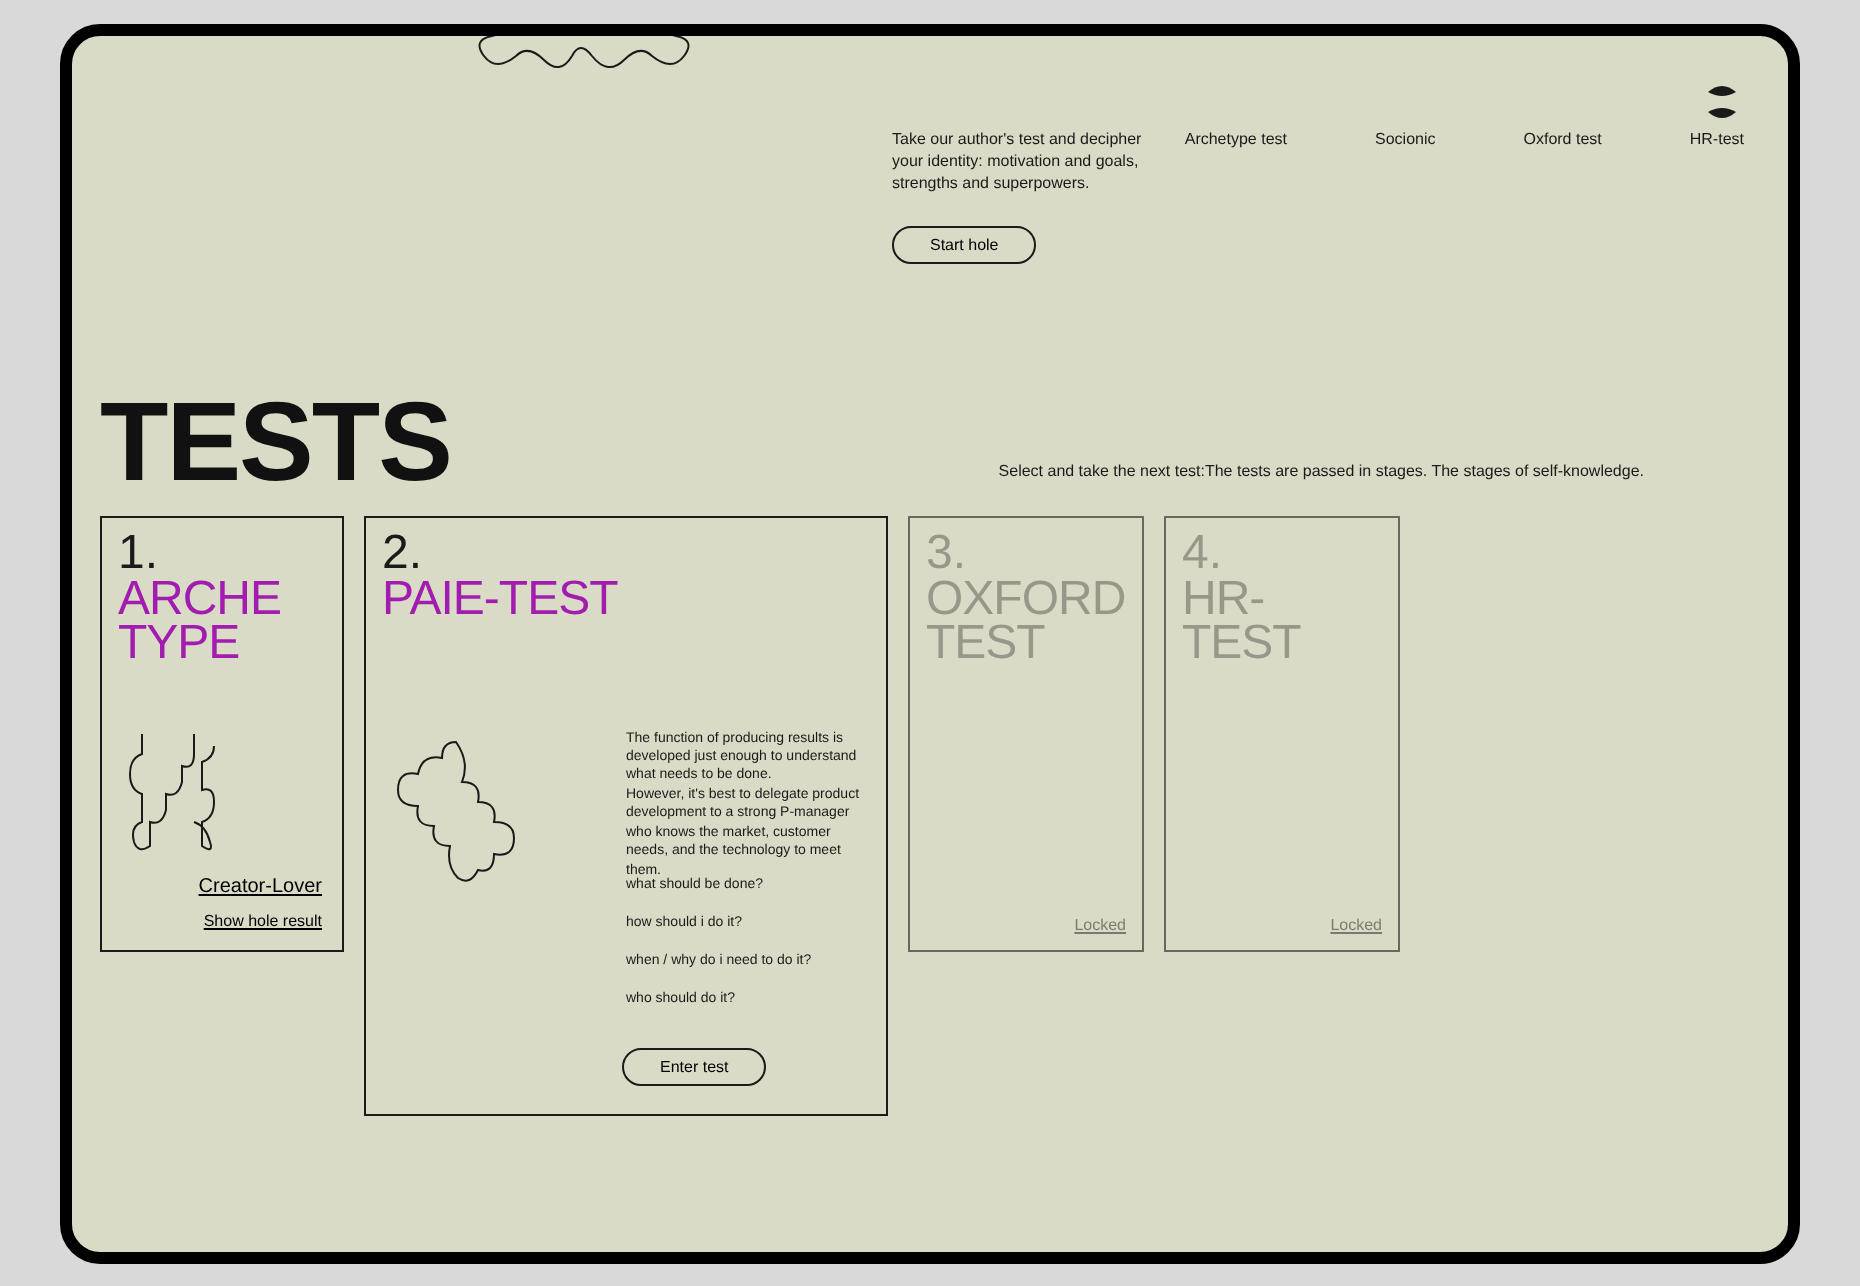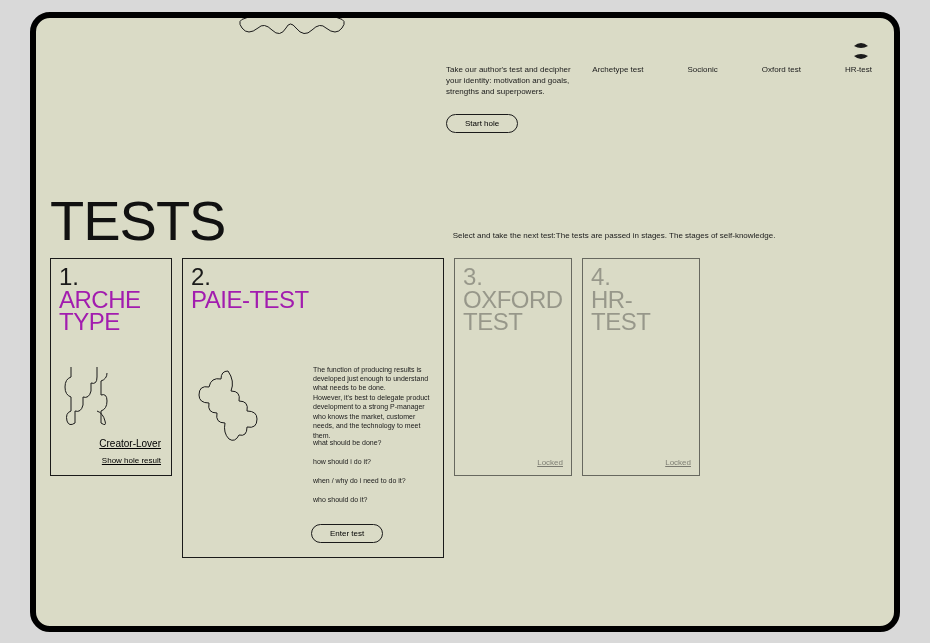--- a/index.html
+++ b/index.html
@@ -65,31 +65,31 @@
     font-size: 8px;
     padding: 4px 18px;
     cursor: pointer;
     font-family: inherit;
   }
   .big-title {
     position: absolute;
     top: 170px;
     left: 14px;
     font-size: 56px;
-    font-weight: 400;
+    font-weight: 700;
     letter-spacing: -1px;
     color: #111;
   }
   .subrow {
     position: absolute;
     top: 213px;
     left: 370px;
     right: 72px;
     display: flex;
-    justify-content: center;
+    justify-content: flex-end;
     font-size: 8px;
     color: #1a1a1a;
   }
   .cards {
     position: absolute;
     top: 240px;
     left: 14px;
     display: flex;
     gap: 10px;
     align-items: flex-start;

